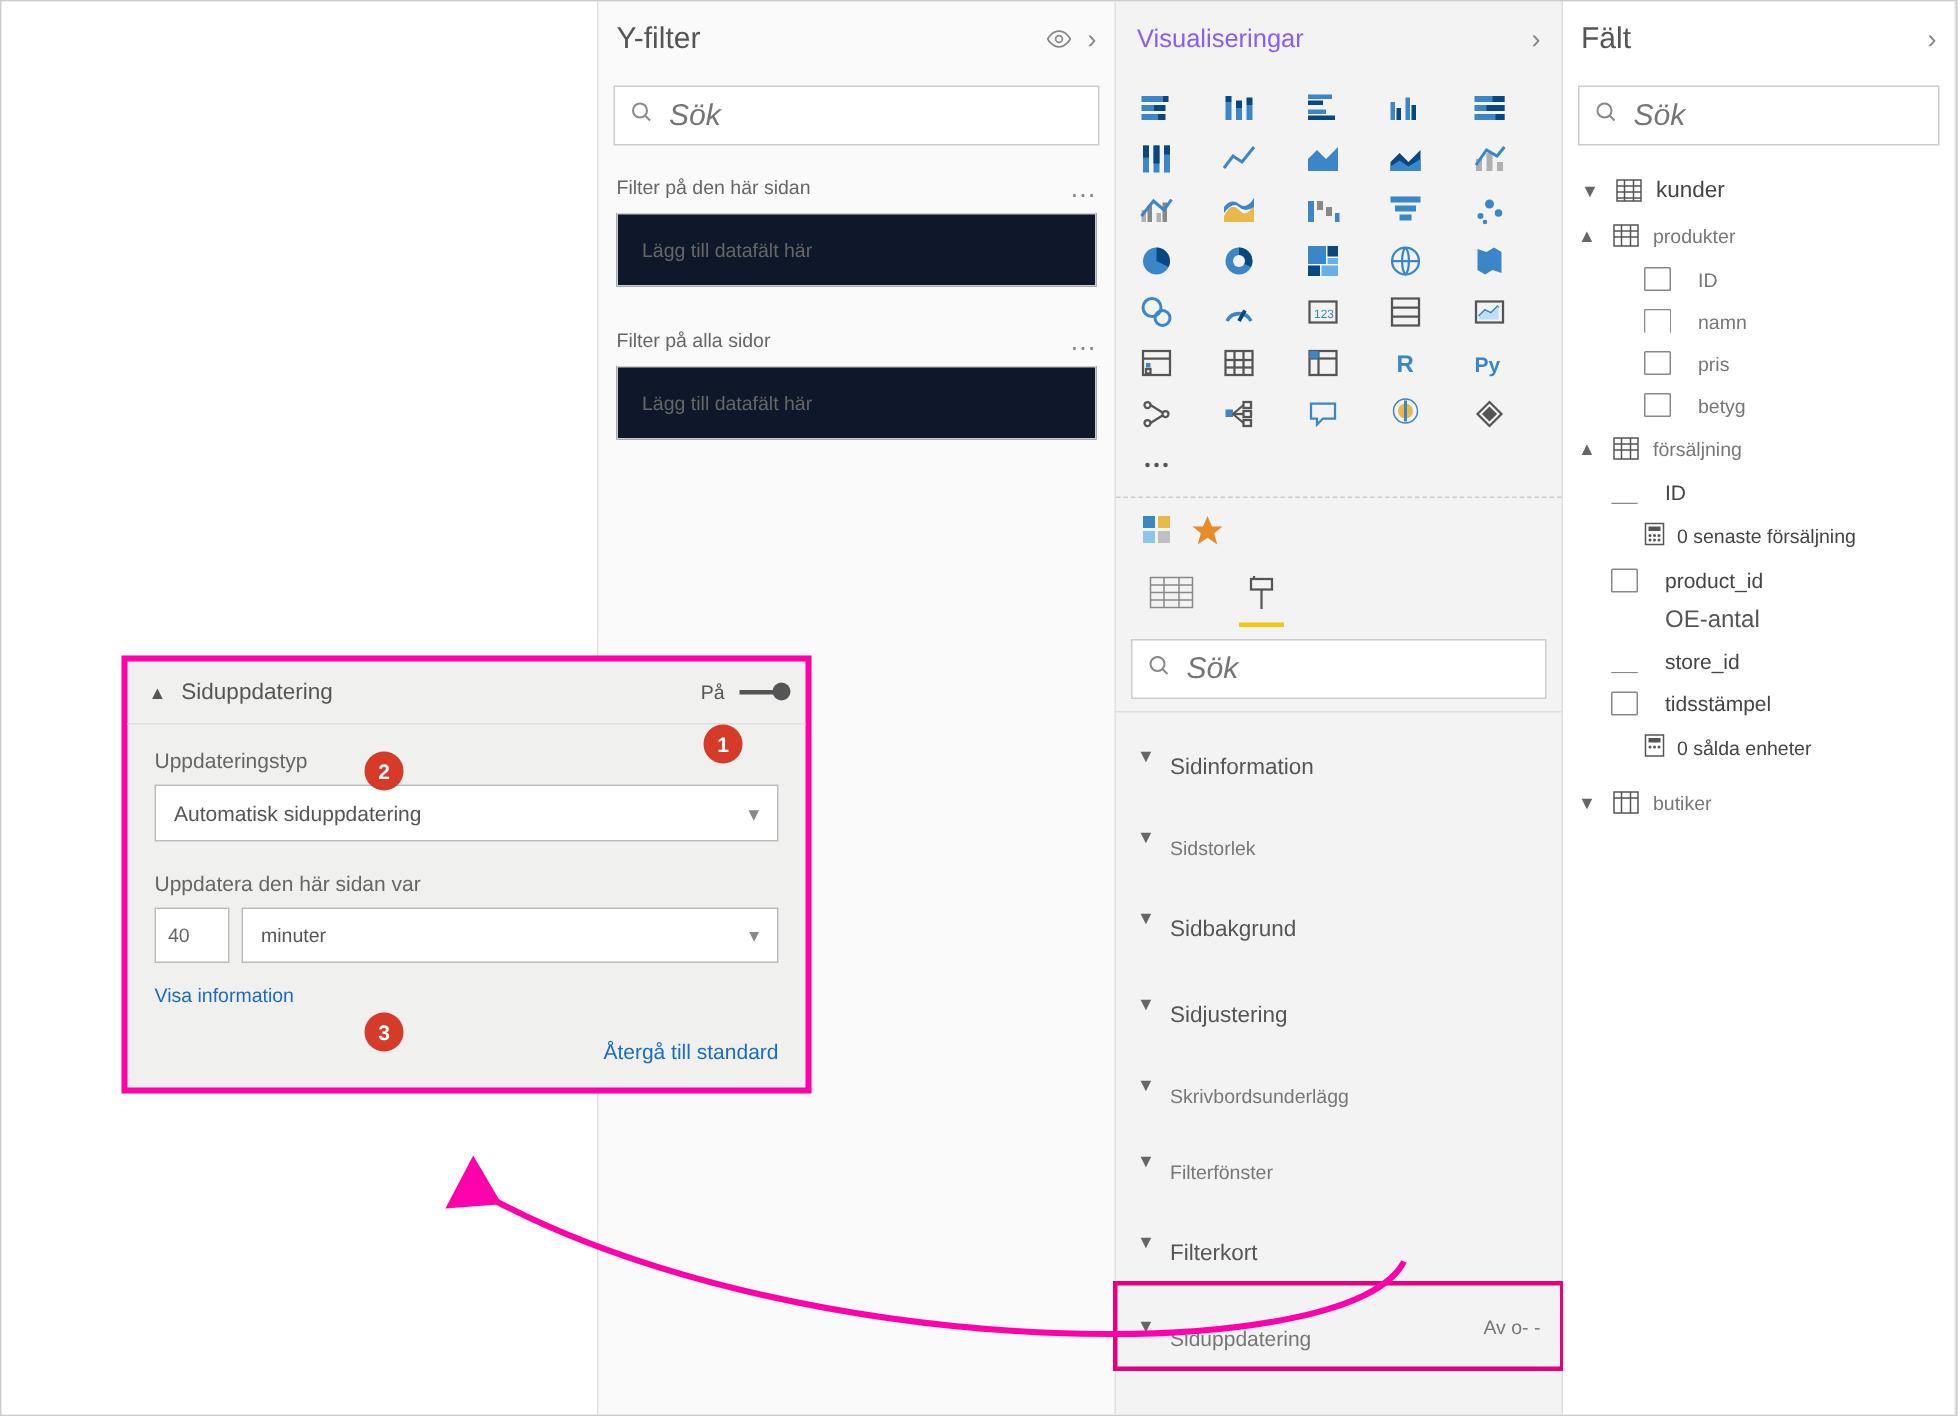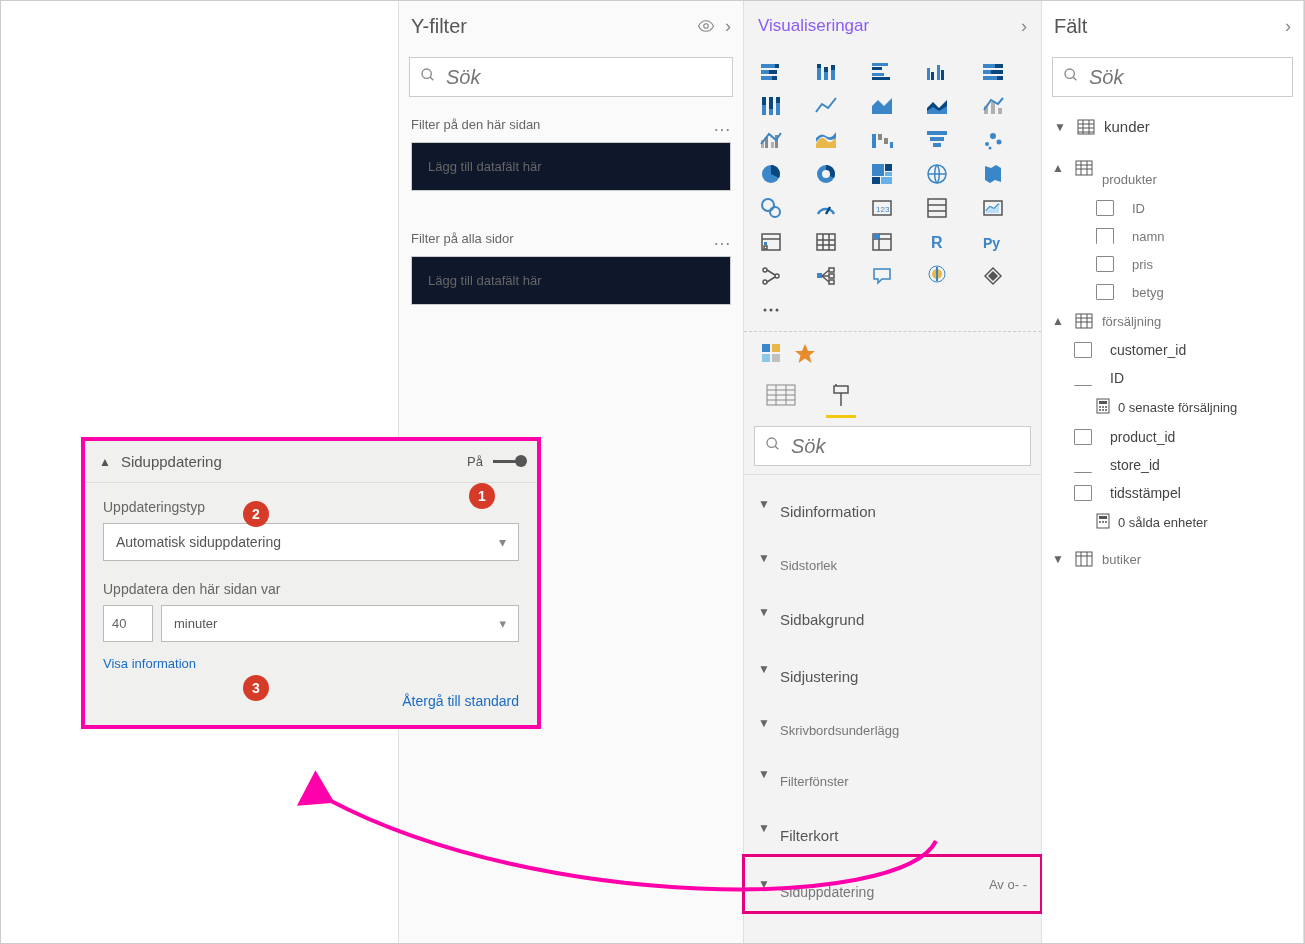--- a/index.html
+++ b/index.html
@@ -105,21 +105,21 @@
       </span>
       <input type="text" placeholder="Sök" style="">
     </div>
     <div class="filter-section">
       <div class="filter-section-header">
         <span>Filter på den här sidan</span>
         <span class="dots">…</span>
       </div>
       <div class="filter-drop">Lägg till datafält här</div>
     </div>
-    <div class="filter-section" style="margin-top:20px;">
+    <div class="filter-section" style="margin-top:8px;">
       <div class="filter-section-header">
         <span>Filter på alla sidor</span>
         <span class="dots">…</span>
       </div>
       <div class="filter-drop">Lägg till datafält här</div>
     </div>
   </div>
 
   <div class="panel viz-panel">
     <div class="viz-header">
@@ -515,21 +515,21 @@
         <span class="chev">▲</span>
         <span class="tbl-icon">
             <svg width="18" height="16" viewBox="0 0 18 16" fill="none" stroke="#555" stroke-width="1">
               <rect x="1" y="1" width="16" height="14"></rect>
               <line x1="1" y1="5" x2="17" y2="5"></line>
               <line x1="1" y1="9" x2="17" y2="9"></line>
               <line x1="6" y1="1" x2="6" y2="15"></line>
               <line x1="12" y1="1" x2="12" y2="15"></line>
             </svg>
           </span>
-        <span class="tbl-name" style="font-size:13px;color:#777;margin-top:23px;">produkter</span>
+        <span class="tbl-name" style="font-size:13px;color:#777;">produkter</span>
       </div>
       <div class="field-row small">
           <span class="check"></span>
           <span>ID</span>
         </div>
       <div class="field-row small">
           <span class="check" style="border-bottom:none;"></span>
           <span>namn</span>
         </div>
       <div class="field-row small">
@@ -548,44 +548,41 @@
               <rect x="1" y="1" width="16" height="14"></rect>
               <line x1="1" y1="5" x2="17" y2="5"></line>
               <line x1="1" y1="9" x2="17" y2="9"></line>
               <line x1="6" y1="1" x2="6" y2="15"></line>
               <line x1="12" y1="1" x2="12" y2="15"></line>
             </svg>
           </span>
         <span class="tbl-name" style="font-size:13px;color:#777;">försäljning</span>
       </div>
       <div class="field-row">
-          <span class="check"></span>
-          <span>customer_id</span>
-        </div>
-      <div class="field-row">
           <span class="check" style="border-top:none;border-left:none;border-right:none;"></span>
           <span>ID</span>
         </div>
       <div class="field-row" style="padding-left:44px;">
           <span class="field-icon"><svg width="14" height="16" viewBox="0 0 14 16" fill="#555">
               <rect x="1" y="1" width="12" height="14" fill="none" stroke="#555"></rect>
               <rect x="3" y="3" width="8" height="3"></rect>
               <circle cx="4" cy="9" r="1"></circle>
               <circle cx="7" cy="9" r="1"></circle>
               <circle cx="10" cy="9" r="1"></circle>
               <circle cx="4" cy="12" r="1"></circle>
               <circle cx="7" cy="12" r="1"></circle>
               <circle cx="10" cy="12" r="1"></circle>
             </svg></span>
           <span style="font-size:13px;">0 senaste försäljning</span>
         </div>
       <div class="field-row">
           <span class="check"></span>
           <span>product_id</span>
         </div>
+      <div class="oe-row">OE-antal</div>
       <div class="field-row">
           <span class="check" style="border-top:none;border-left:none;border-right:none;"></span>
           <span>store_id</span>
         </div>
       <div class="field-row">
           <span class="check"></span>
           <span>tidsstämpel</span>
         </div>
       <div class="field-row" style="padding-left:44px;">
           <span class="field-icon"><svg width="14" height="16" viewBox="0 0 14 16" fill="#555">

